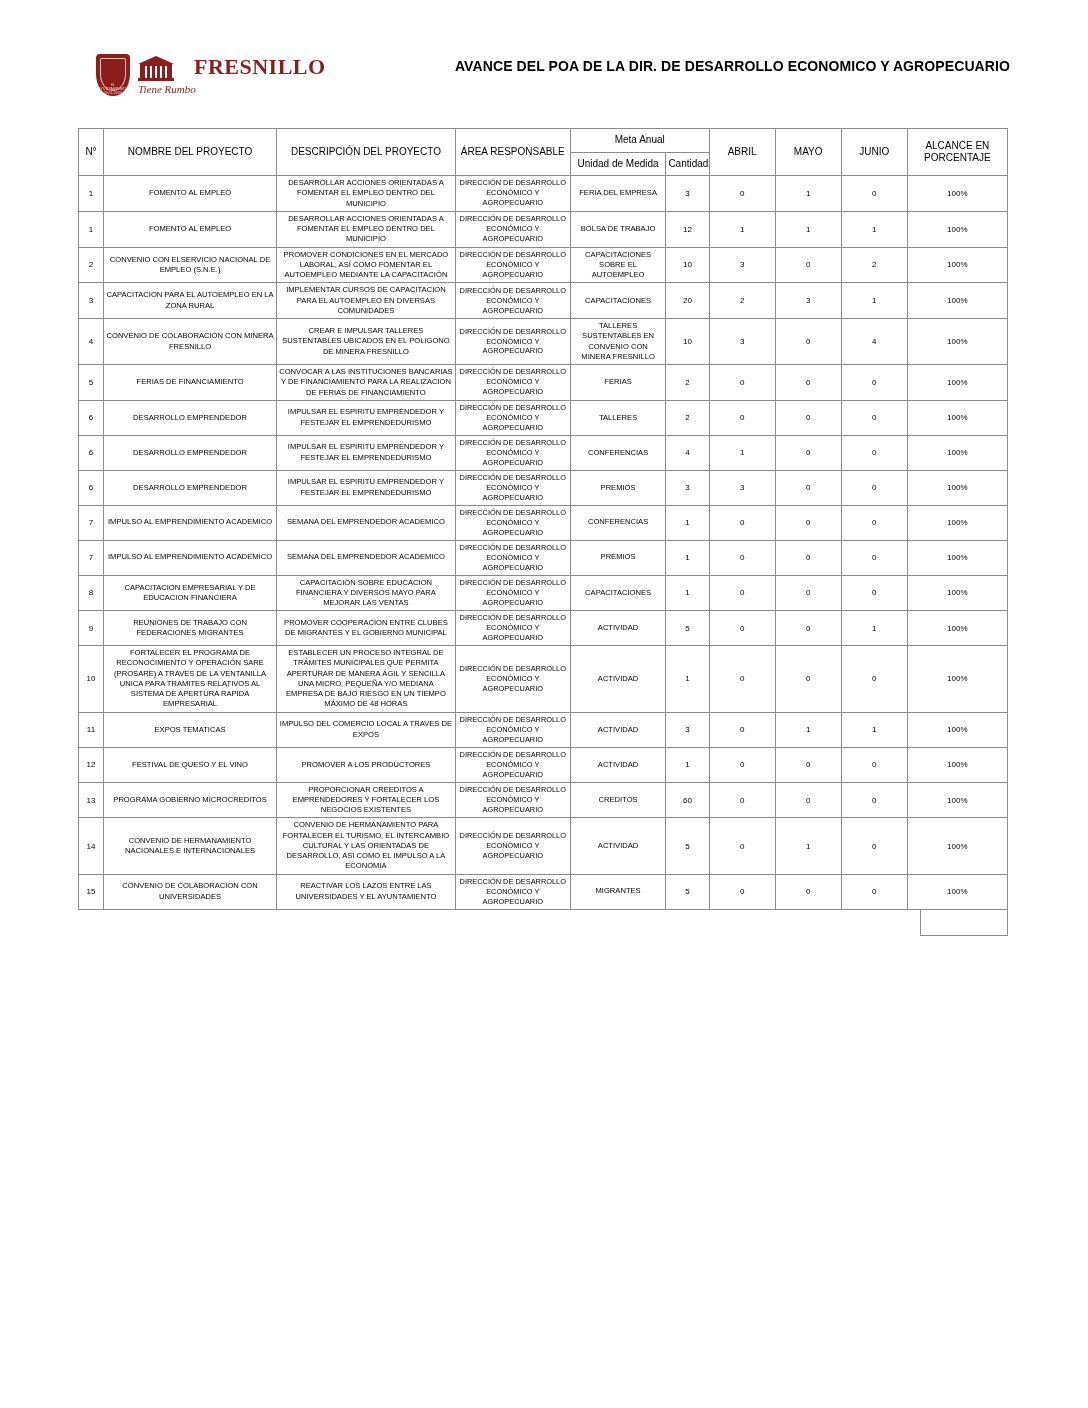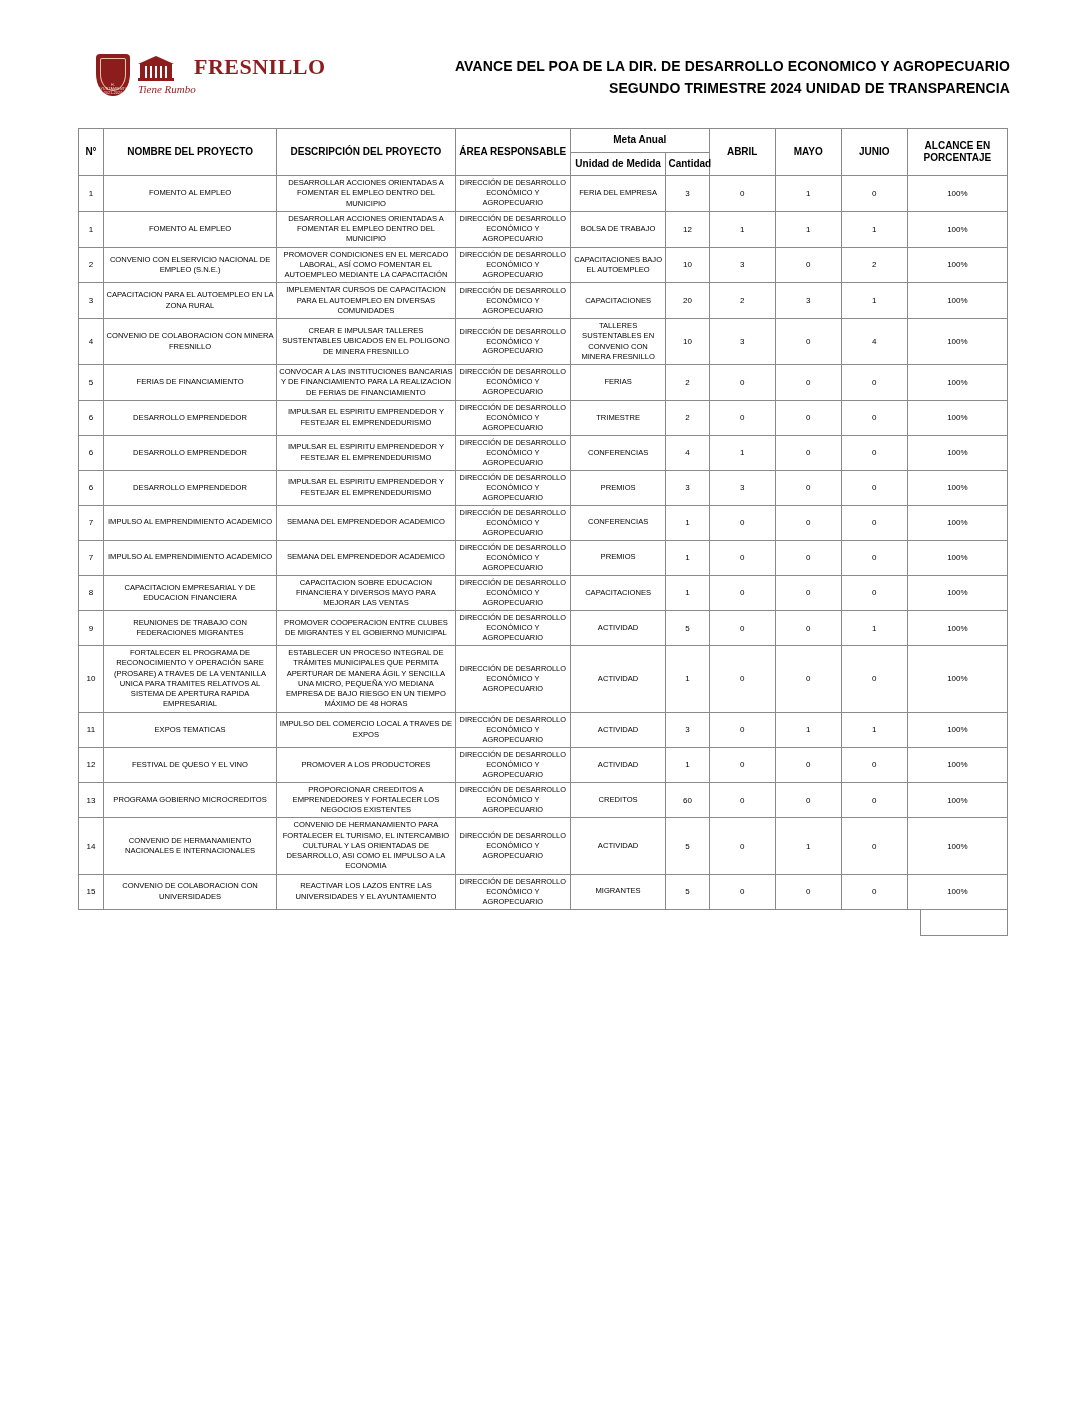--- a/index.html
+++ b/index.html
@@ -130,21 +130,21 @@
     table-layout: fixed;
   }
   table.poa th, table.poa td {
     border: 1px solid #8a8a8a;
     text-align: center;
     vertical-align: middle;
     padding: 2px 2px;
   }
   table.poa thead th {
     font-size: 10px;
-    font-weight: bold;
+    font-weight: normal;
     line-height: 1.25;
     padding: 5px 2px;
   }
   .sub-head {
     font-size: 7.5px;
     font-weight: bold;
     padding: 3px 1px;
   }
   td.num {
     font-size: 8px;
@@ -217,21 +217,20 @@
             <div class="body"></div>
             <div class="base"></div>
           </div>
           <div class="brand-name">FRESNILLO</div>
         </div>
         <div class="brand-tag">Tiene Rumbo</div>
       </div>
     </div>
     <div class="doc-title">
       <div>AVANCE DEL POA DE LA DIR. DE DESARROLLO ECONOMICO Y AGROPECUARIO</div>
-      <div>SEGUNDO TRIMESTRE 2024 UNIDAD DE TRANSPARENCIA</div>
     </div>
   </div>
 
   <table class="poa">
     <colgroup>
       <col class="c-num">
         <col class="c-proj">
         <col class="c-desc">
         <col class="c-area">
       <col class="c-um">
@@ -281,21 +280,21 @@
           <td class="mon">1</td>
           <td class="mon">1</td>
           <td class="mon">1</td>
           <td class="pct">100%</td>
         </tr>
         <tr>
           <td class="num">2</td>
           <td class="proj">CONVENIO CON ELSERVICIO NACIONAL DE EMPLEO (S.N.E.)</td>
           <td class="desc">PROMOVER CONDICIONES EN EL MERCADO LABORAL, ASÍ COMO FOMENTAR EL AUTOEMPLEO MEDIANTE LA CAPACITACIÓN</td>
           <td class="area">DIRECCIÓN DE DESARROLLO ECONÓMICO Y AGROPECUARIO</td>
-          <td class="um">CAPACITACIONES BAJO EL AUTOEMPLEO</td>
+          <td class="um">CAPACITACIONES SOBRE EL AUTOEMPLEO</td>
           <td class="qty">10</td>
           <td class="mon">3</td>
           <td class="mon">0</td>
           <td class="mon">2</td>
           <td class="pct">100%</td>
         </tr>
         <tr>
           <td class="num">3</td>
           <td class="proj">CAPACITACION PARA EL AUTOEMPLEO EN LA ZONA RURAL</td>
           <td class="desc">IMPLEMENTAR CURSOS DE CAPACITACION PARA EL AUTOEMPLEO EN DIVERSAS COMUNIDADES</td>
@@ -329,21 +328,21 @@
           <td class="mon">0</td>
           <td class="mon">0</td>
           <td class="mon">0</td>
           <td class="pct">100%</td>
         </tr>
         <tr>
           <td class="num">6</td>
           <td class="proj">DESARROLLO EMPRENDEDOR</td>
           <td class="desc">IMPULSAR EL ESPIRITU EMPRENDEDOR Y FESTEJAR EL EMPRENDEDURISMO</td>
           <td class="area">DIRECCIÓN DE DESARROLLO ECONÓMICO Y AGROPECUARIO</td>
-          <td class="um">TRIMESTRE</td>
+          <td class="um">TALLERES</td>
           <td class="qty">2</td>
           <td class="mon">0</td>
           <td class="mon">0</td>
           <td class="mon">0</td>
           <td class="pct">100%</td>
         </tr>
         <tr>
           <td class="num">6</td>
           <td class="proj">DESARROLLO EMPRENDEDOR</td>
           <td class="desc">IMPULSAR EL ESPIRITU EMPRENDEDOR Y FESTEJAR EL EMPRENDEDURISMO</td>

